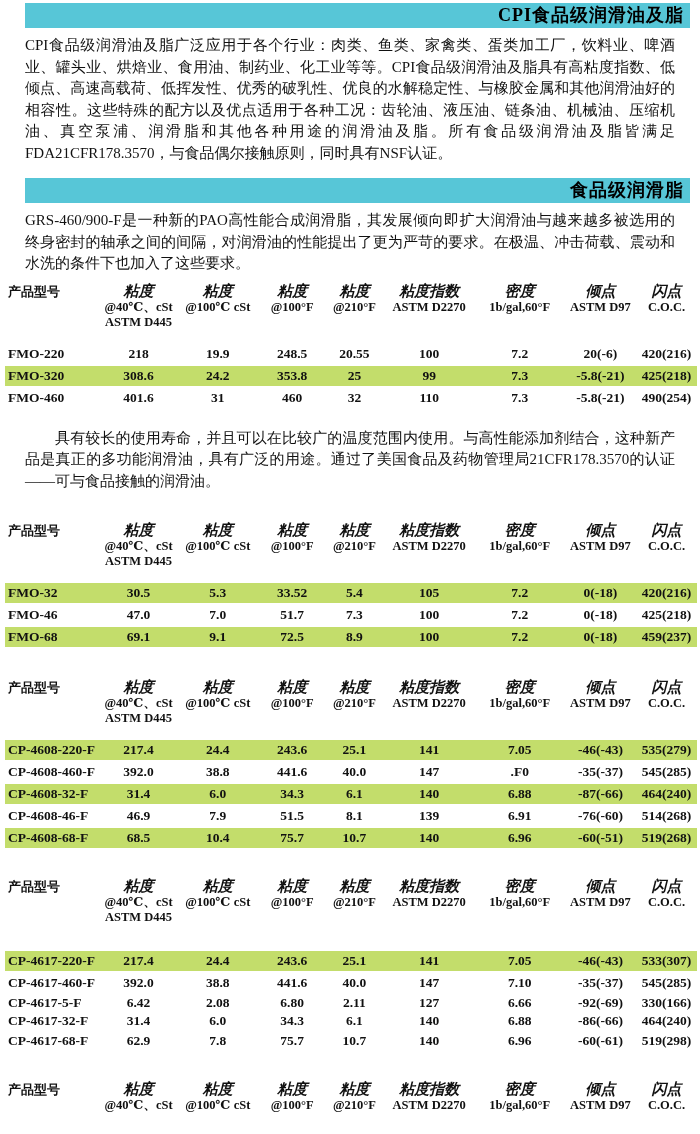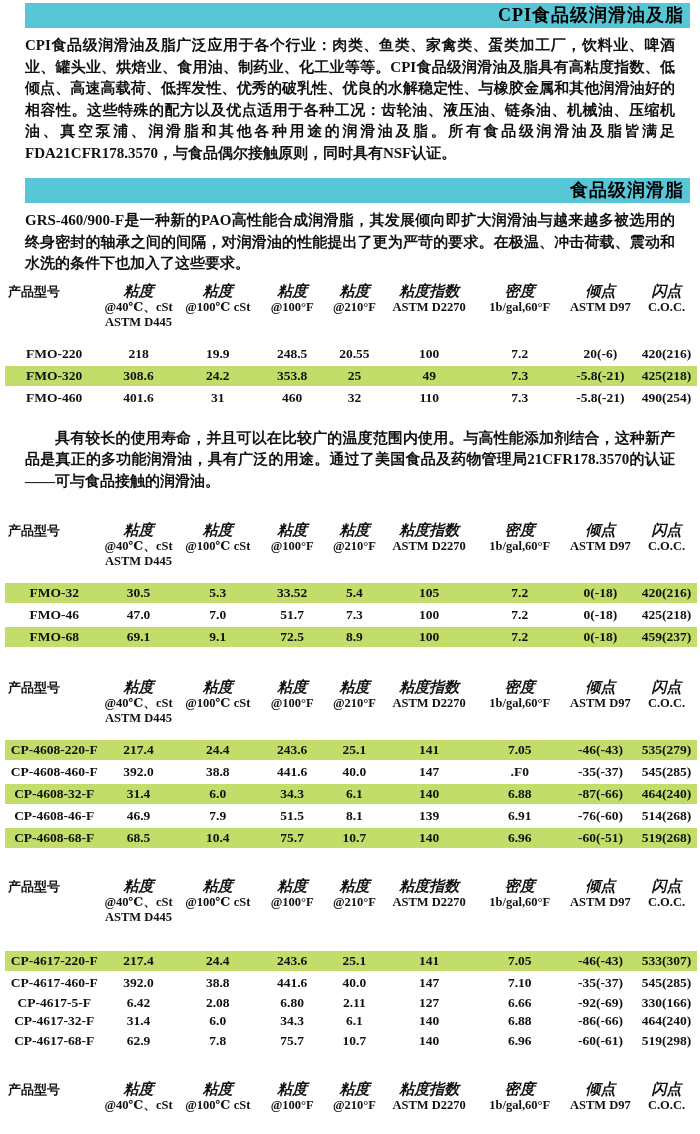--- a/index.html
+++ b/index.html
@@ -23,21 +23,21 @@
     padding: 0 6px 1px 4px;
     letter-spacing: 1px;
     text-align: right;
   }
   .section-bar:first-child { margin-top: 3px; }
   .para {
     margin: 7px 25px 10px 25px;
     font-size: 15px;
     line-height: 21.5px;
     text-align: justify;
-    font-weight: bold;
+    font-weight: normal;
   }
   .para.indent { text-indent: 2em; }
   .tbl-slot { margin-top: 4px; }
   .tbl-slot.gap-md { margin-top: 26px; }
   .tbl-slot.gap-lg { margin-top: 24px; }
   table.spec-table {
     width: 692px;
     margin-left: 5px;
     border-collapse: separate;
     border-spacing: 0 2px;
@@ -58,21 +58,21 @@
   .hline1 { font-size: 15px; line-height: 17px; font-style: italic; }
   .hline2 { font-size: 12.5px; line-height: 15px; }
   table.spec-table td {
     font-size: 13.5px;
     line-height: 15px;
     text-align: center;
     padding: 2px 0 3px 0;
     background: transparent;
   }
   table.spec-table td.model {
-    text-align: center;
+    text-align: left;
     padding-left: 3px;
     margin-left: 20px;
   }
   tr.hl td { background: var(--green, #C3DD6B); }
   tr.tight td { padding: 0 0 1px 0; }
 </style>
 </head>
 <body>
 
 <div class="page">
@@ -147,21 +147,21 @@
             <td>7.2</td>
             <td>20(-6)</td>
             <td>420(216)</td>
           </tr>
           <tr class="hl">
             <td class="model">FMO-320</td>
             <td>308.6</td>
             <td>24.2</td>
             <td>353.8</td>
             <td>25</td>
-            <td>49</td>
+            <td>99</td>
             <td>7.3</td>
             <td>-5.8(-21)</td>
             <td>425(218)</td>
           </tr>
           <tr class="">
             <td class="model">FMO-460</td>
             <td>401.6</td>
             <td>31</td>
             <td>460</td>
             <td>32</td>

